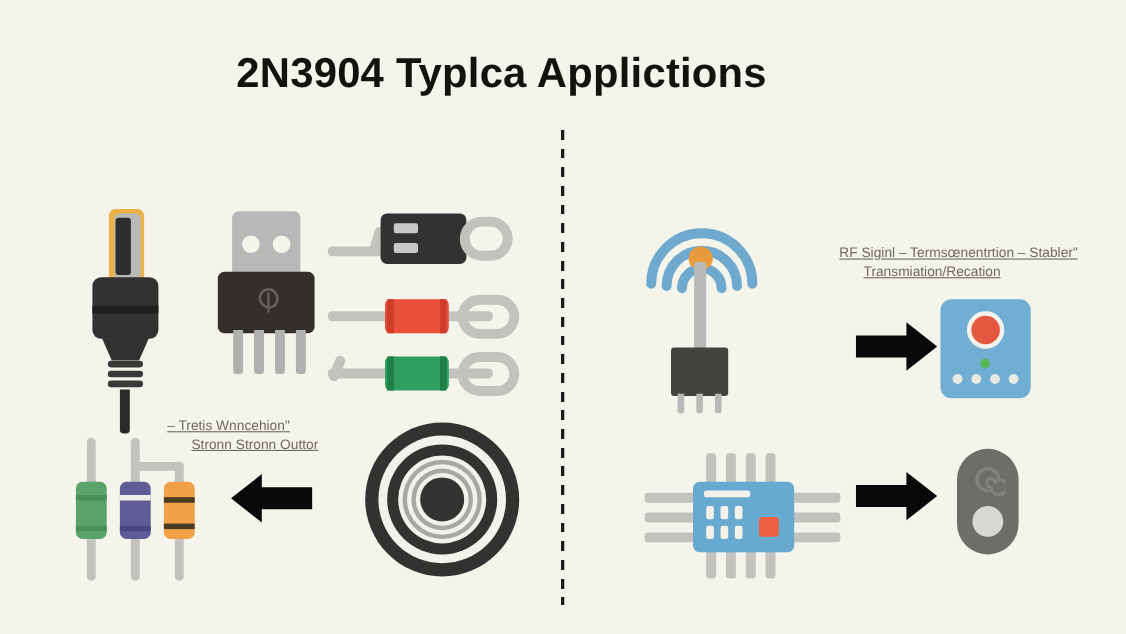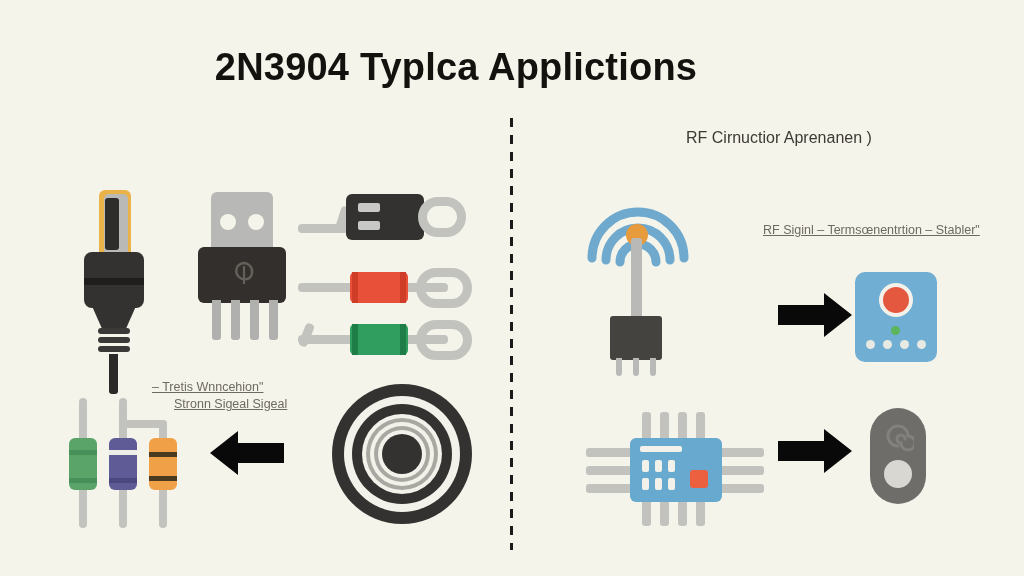--- a/index.html
+++ b/index.html
@@ -293,21 +293,20 @@
     opacity:.45;
   }
 </style>
 </head>
 <body>
 
 <div id="canvas">
 
   <div class="page-title">2N3904 Typlca Applictions</div>
 
-  <div class="subtitle right">RF Cirnuctior Aprenanen )</div>
 
   <div class="divider"></div>
 
   <div class="art dcplug">
     <div class="barrel-out"></div>
     <div class="barrel-in"></div>
     <div class="barrel-core"></div>
     <div class="body"></div>
     <div class="groove"></div>
     <div class="taper"></div>
@@ -393,39 +392,40 @@
   </div>
 
   <div class="art arrow left-arrow">
     <svg viewBox="0 0 76 46" width="76" height="46">
       <path d="M76 13 L30 13 L30 1 L2 23 L30 45 L30 33 L76 33 Z" fill="#090909"></path>
     </svg>
   </div>
 
   <div class="annot left-annot">
     <div class="l1">–  Tretis Wnncehion"</div>
-    <div class="l2">Stronn Sigeal Sigeal</div>
+    <div class="l2">Stronn Stronn Outtor</div>
   </div>
 
   <div class="art antenna">
     <svg viewBox="0 0 120 100" width="120" height="100" style="position:absolute;left:0;top:0;">
       <path d="M14 70 A46 46 0 0 1 106 70" fill="none" stroke="#6fa9cd" stroke-width="9" stroke-linecap="round"></path>
       <path d="M28 72 A32 32 0 0 1 92 72" fill="none" stroke="#6fa9cd" stroke-width="9" stroke-linecap="round"></path>
       <path d="M42 74 A18 18 0 0 1 78 74" fill="none" stroke="#6fa9cd" stroke-width="9" stroke-linecap="round"></path>
     </svg>
     <div class="dot"></div>
     <div class="mast"></div>
     <div class="base"></div>
     <div class="pin" style="left:38px;"></div>
     <div class="pin" style="left:55px;"></div>
     <div class="pin" style="left:72px;"></div>
   </div>
 
   <div class="annot right-annot">
     <div class="l1">RF Siginl – Termsœnentrtion – Stabler"</div>
+    <div class="l2">Transmiation/Recation</div>
   </div>
 
   <div class="art arrow right-arrow-1">
     <svg viewBox="0 0 76 46" width="76" height="46">
       <path d="M0 13 L46 13 L46 1 L74 23 L46 45 L46 33 L0 33 Z" fill="#090909"></path>
     </svg>
   </div>
 
   <div class="art blemod">
     <div class="shell"></div>

